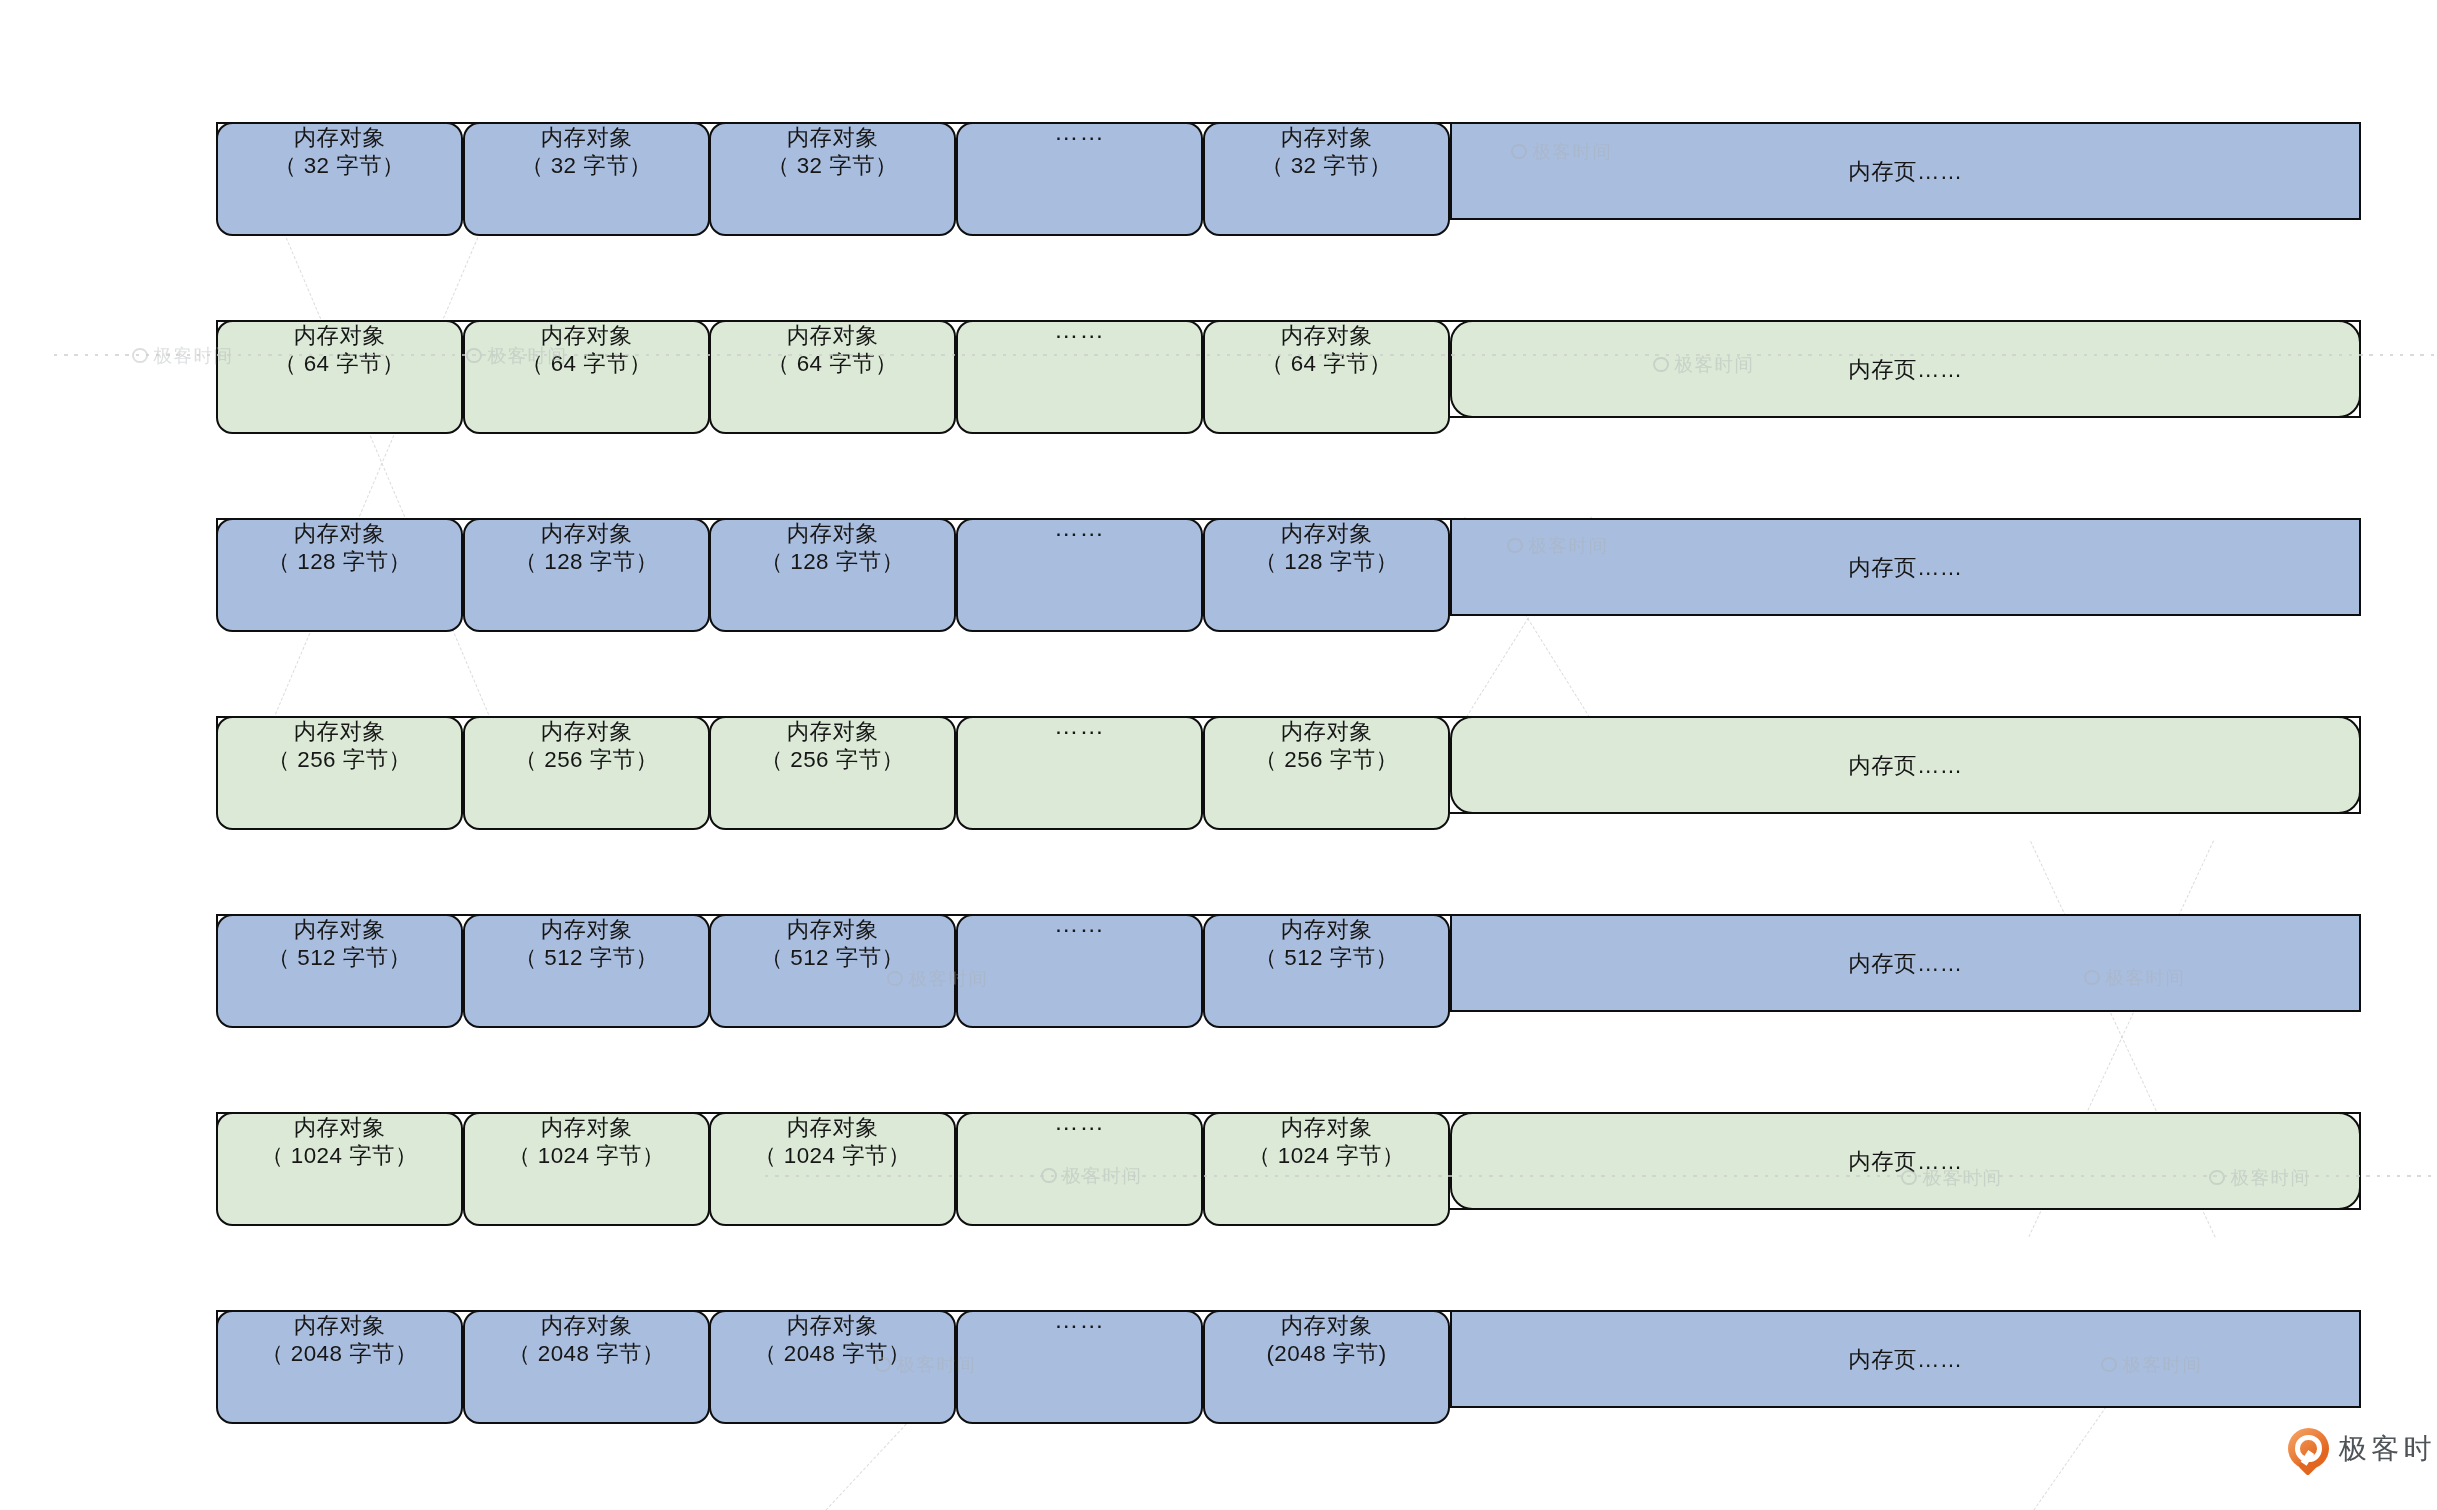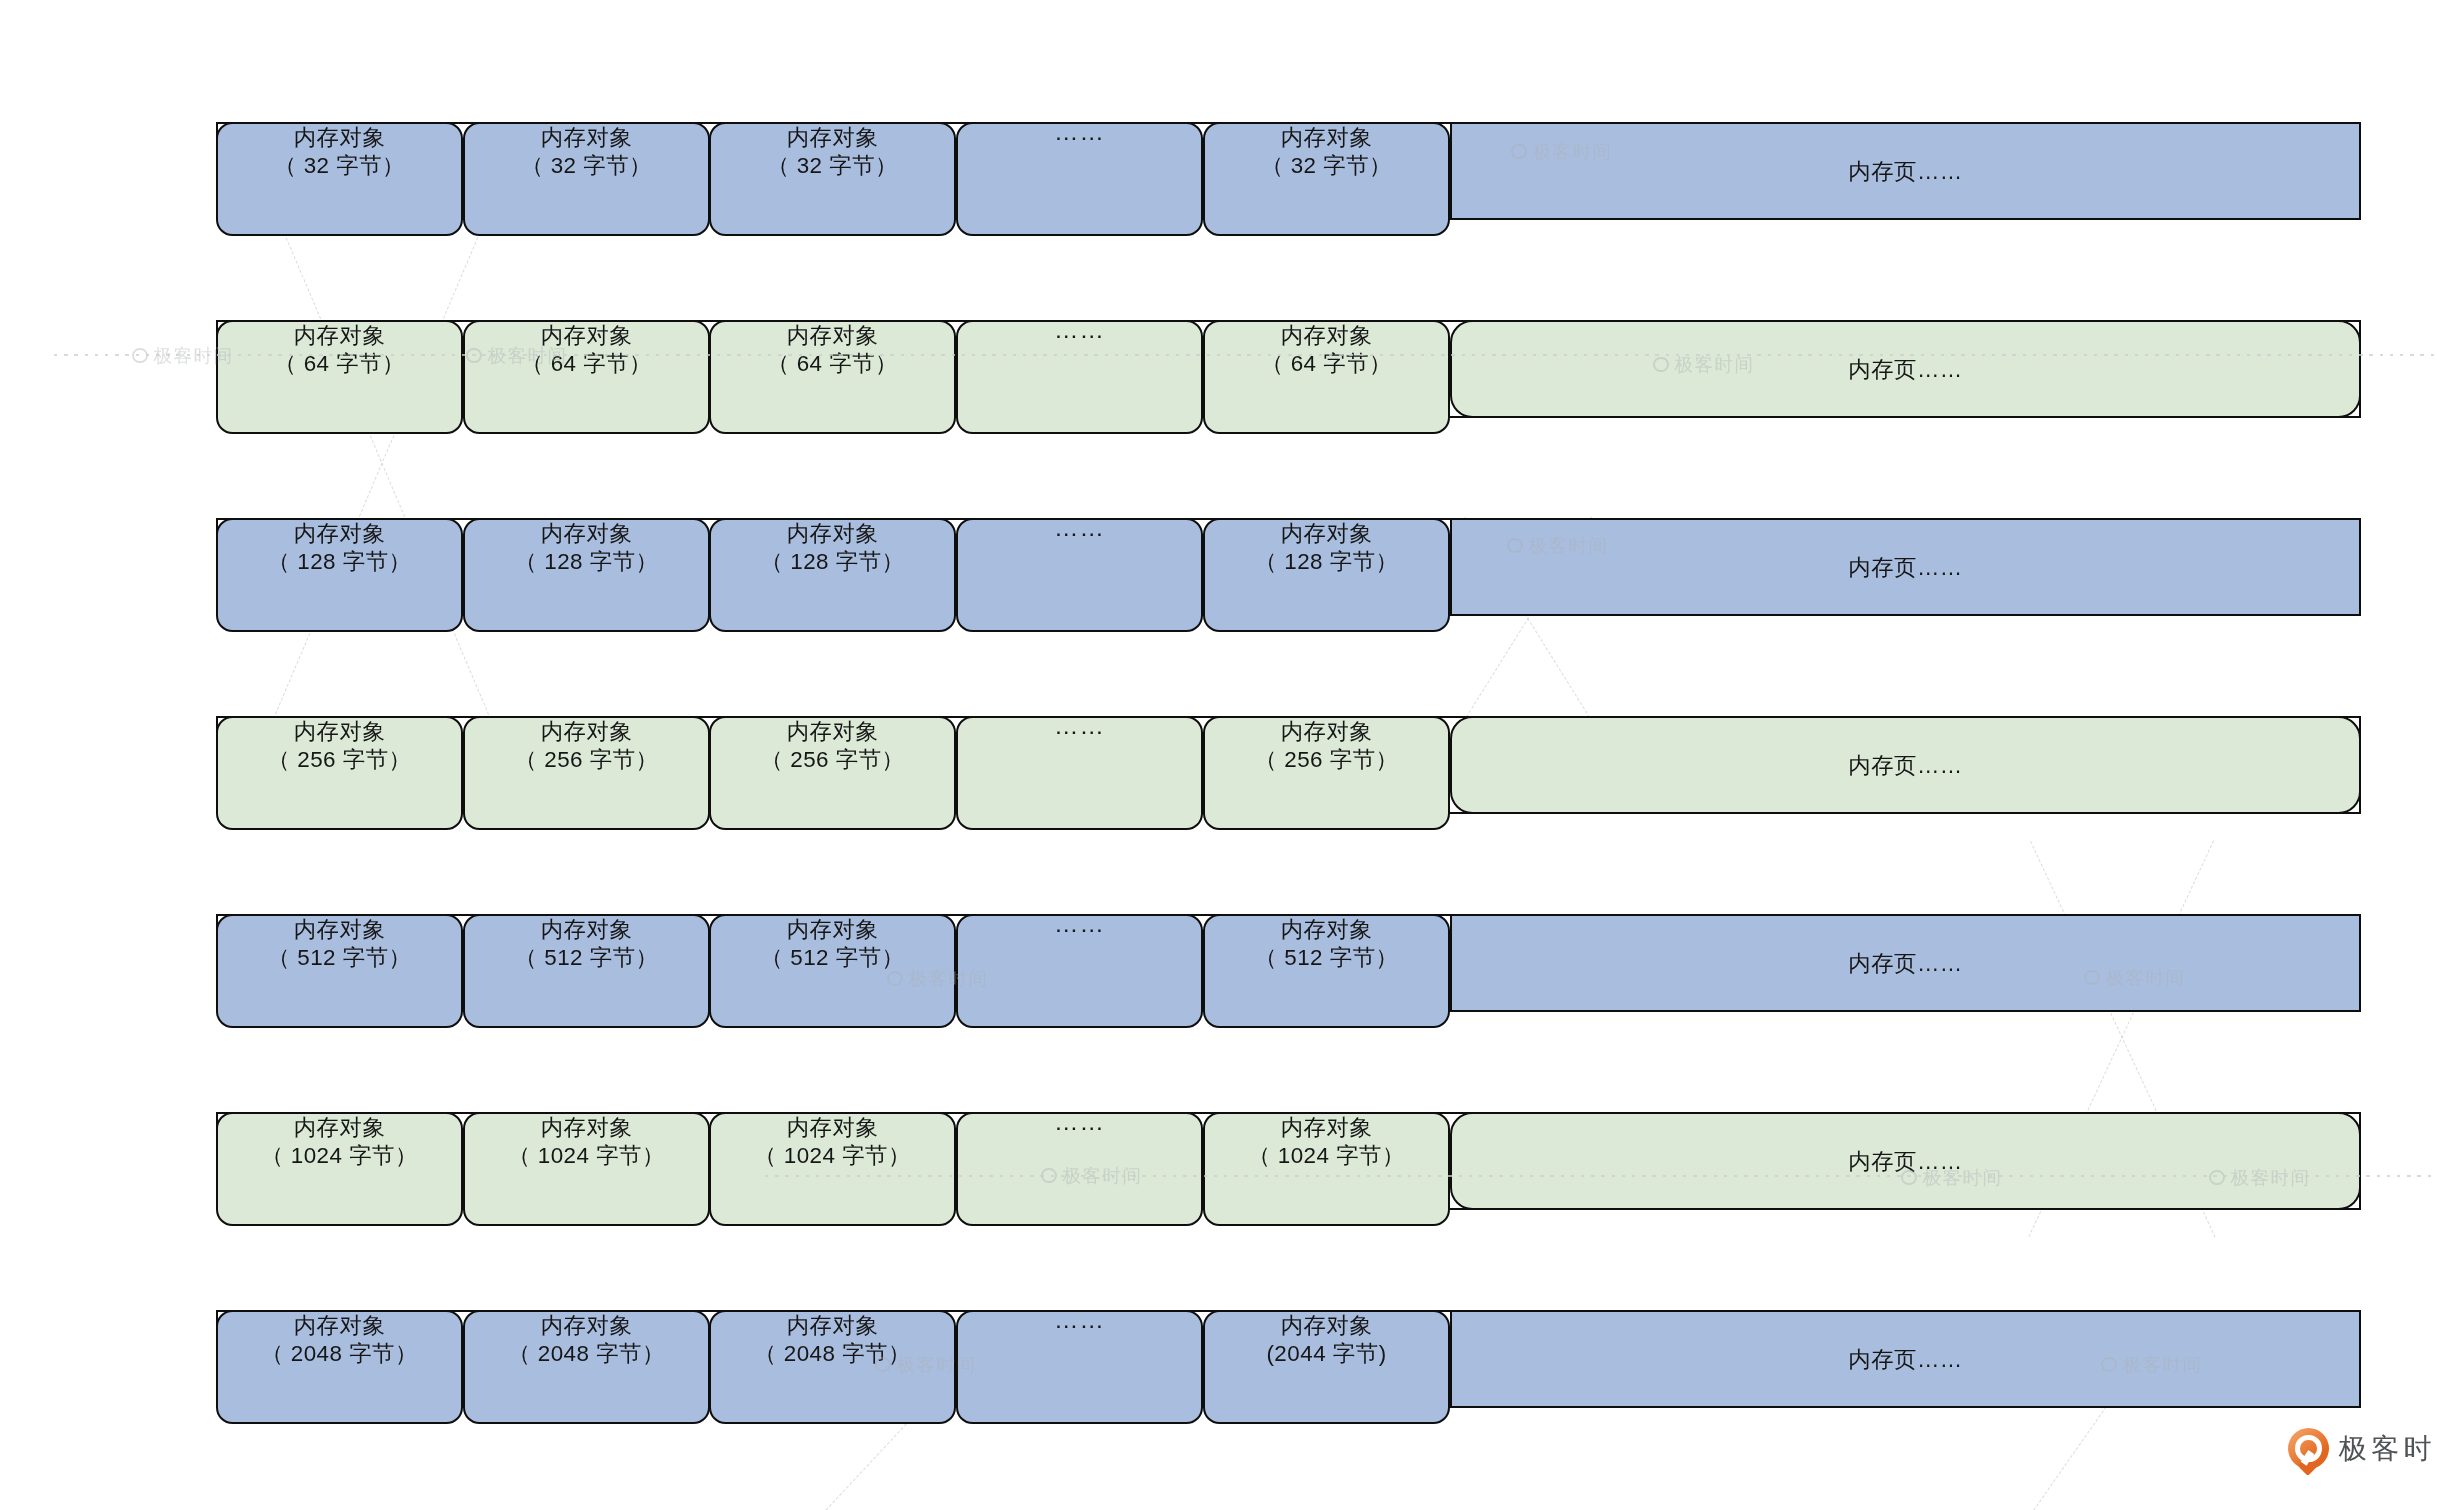--- a/index.html
+++ b/index.html
@@ -232,21 +232,21 @@
         </div>
         <div class="blk" style="left: 491px; width: 247px;">
           <span class="obj-line">内存对象</span>
           <span class="obj-line">（ 2048 字节）</span>
         </div>
         <div class="blk" style="left: 738px; width: 247px;">
           <span class="obj-line dots-label">……</span>
         </div>
         <div class="blk" style="left: 985px; width: 247px;">
           <span class="obj-line">内存对象</span>
-          <span class="obj-line">(2044 字节)</span>
+          <span class="obj-line">(2048 字节)</span>
         </div>
         <div class="page-blk">
           <span class="page-label">内存页……</span>
         </div>
       </div>
     </div>
 
   <div class="dotline l1"></div>
   <div class="dotline l2"></div>
 

